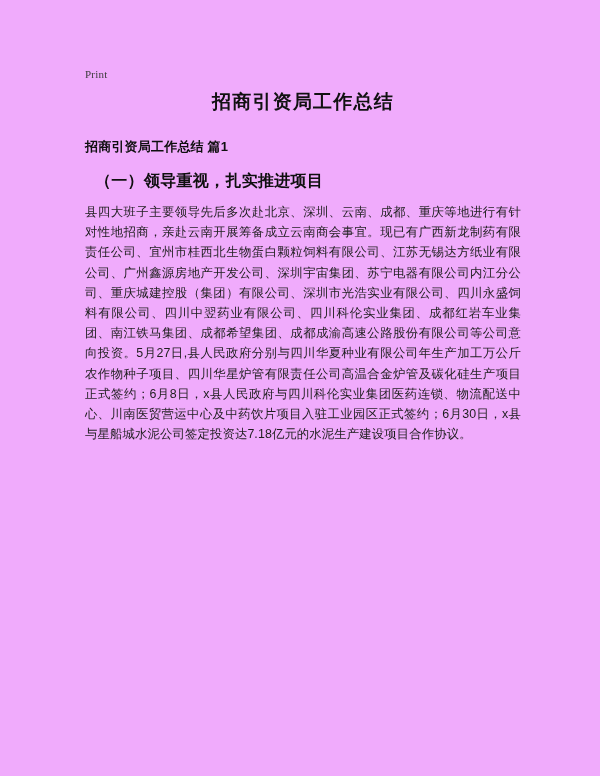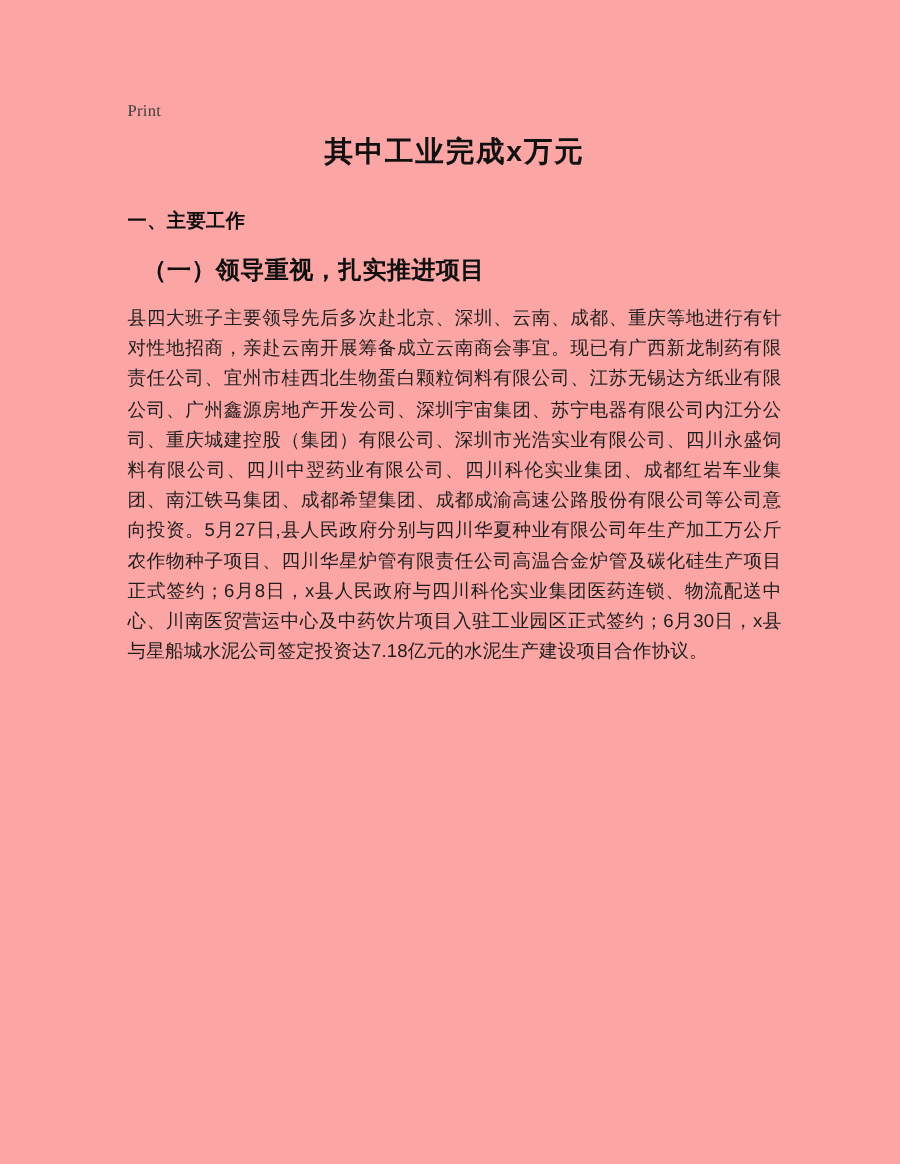--- a/index.html
+++ b/index.html
@@ -12,21 +12,21 @@
     height: 776px;
     overflow: hidden;
     font-family: "Liberation Serif", "DejaVu Serif", serif;
     color: #1a1a1a;
     -webkit-font-smoothing: antialiased;
   }
   .page {
     position: relative;
     width: 600px;
     height: 776px;
-    background: #fca5a5;
+    background: #f0abfc;
     box-sizing: border-box;
   }
 
   
   .print-row {
     position: absolute;
     left: 85px;
     top: 66px;
     height: 16px;
     display: flex;
@@ -119,26 +119,26 @@
 <body>
 
 <div class="page">
 
   <div class="print-row">
     <a class="print-link" href="#">Print</a>
   </div>
 
   <div class="doc">
 
-    <h1 class="doc-title">其中工业完成x万元</h1>
+    <h1 class="doc-title">招商引资局工作总结</h1>
 
 
+    <div class="section-heading">招商引资局工作总结 篇1</div>
 
 
-    <div class="h2">一、主要工作</div>
 
     <div class="h3">（一）领导重视，扎实推进项目</div>
 
 
     <p class="para">县四大班子主要领导先后多次赴北京、深圳、云南、成都、重庆等地进行有针对性地招商，亲赴云南开展筹备成立云南商会事宜。现已有广西新龙制药有限责任公司、宜州市桂西北生物蛋白颗粒饲料有限公司、江苏无锡达方纸业有限公司、广州鑫源房地产开发公司、深圳宇宙集团、苏宁电器有限公司内江分公司、重庆城建控股（集团）有限公司、深圳市光浩实业有限公司、四川永盛饲料有限公司、四川中翌药业有限公司、四川科伦实业集团、成都红岩车业集团、南江铁马集团、成都希望集团、成都成渝高速公路股份有限公司等公司意向投资。5月27日,县人民政府分别与四川华夏种业有限公司年生产加工万公斤农作物种子项目、四川华星炉管有限责任公司高温合金炉管及碳化硅生产项目正式签约；6月8日，x县人民政府与四川科伦实业集团医药连锁、物流配送中心、川南医贸营运中心及中药饮片项目入驻工业园区正式签约；6月30日，x县与星船城水泥公司签定投资达7.18亿元的水泥生产建设项目合作协议。</p>
 
   </div>
 </div>
 
 </body></html>

